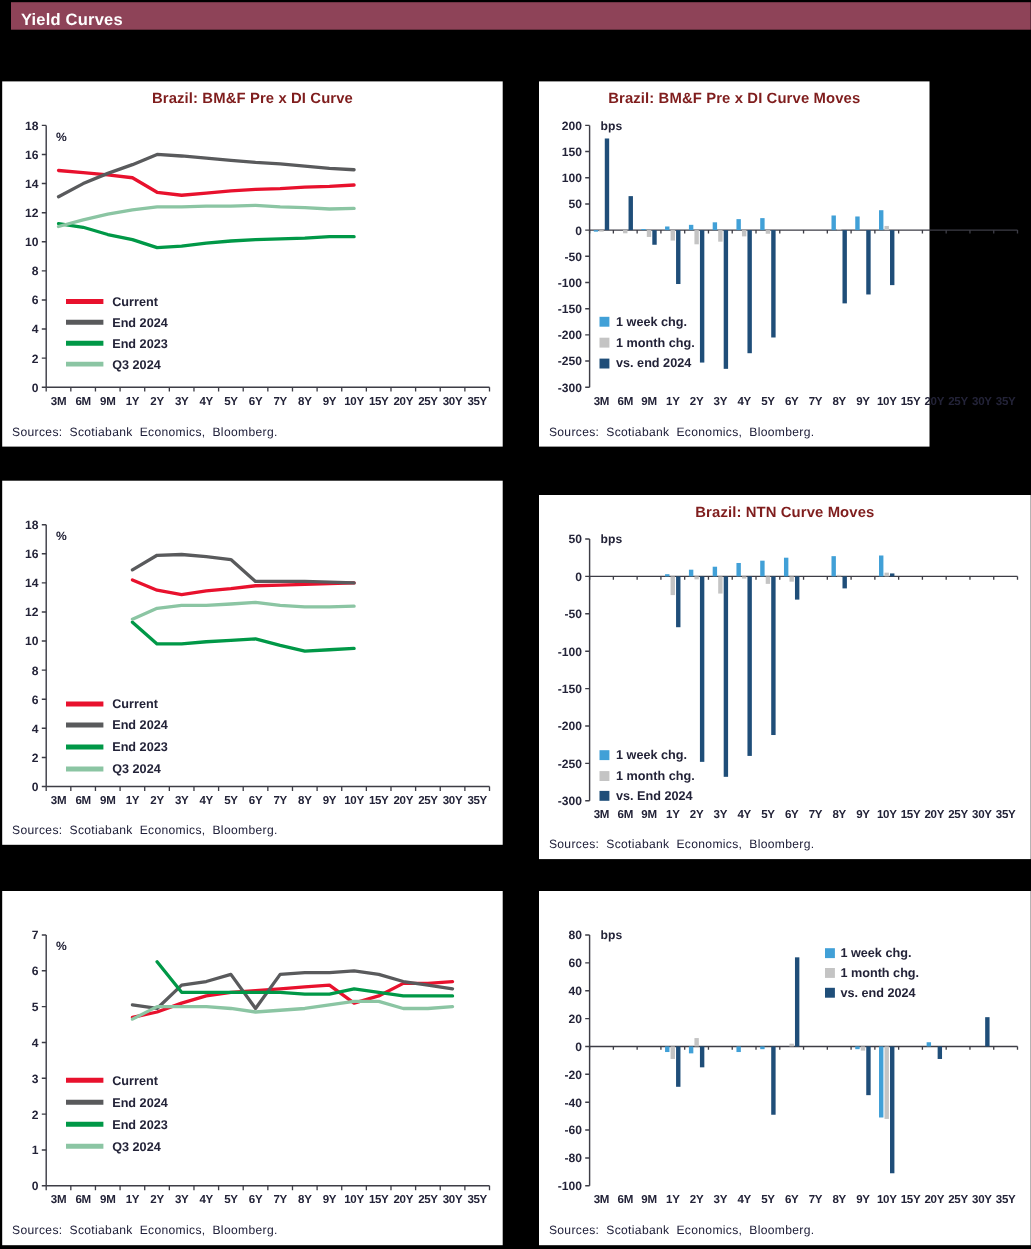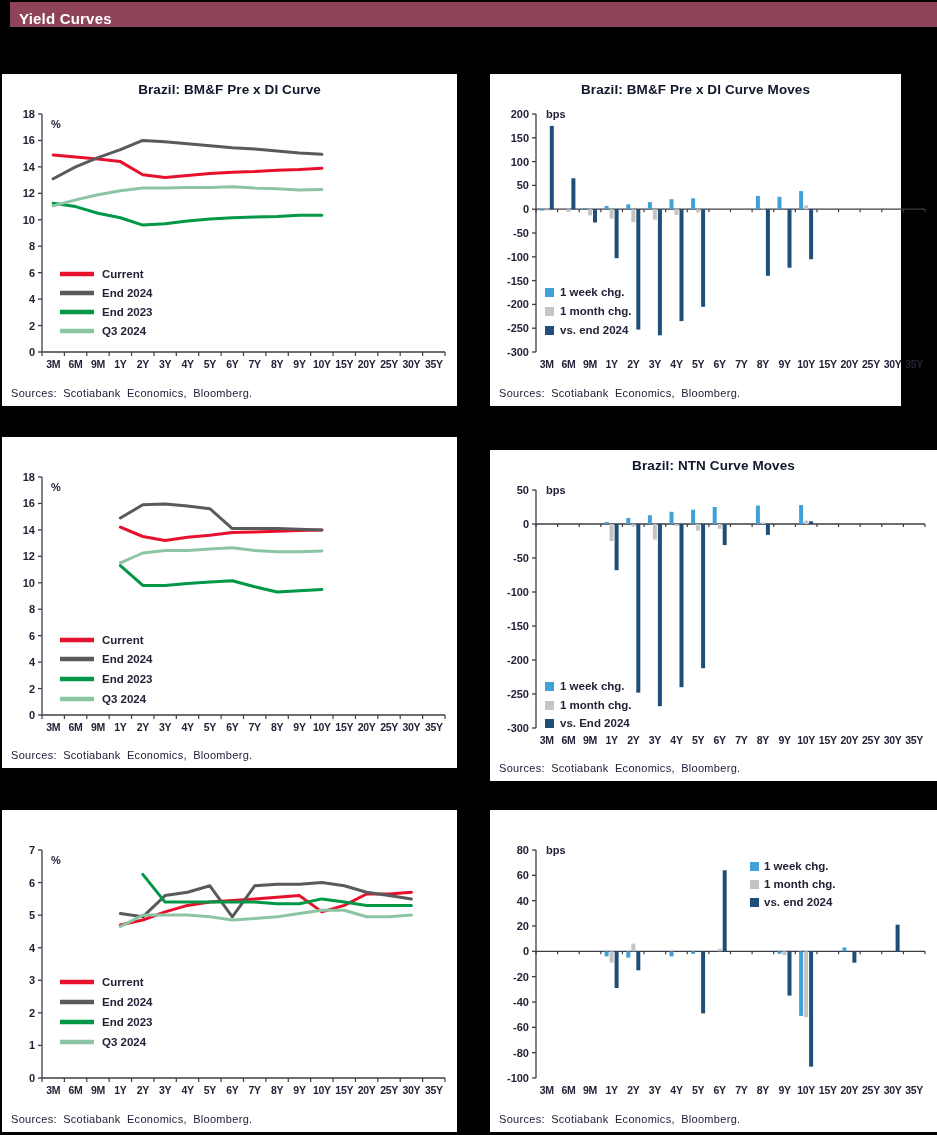--- a/index.html
+++ b/index.html
@@ -8,21 +8,21 @@
     font-family:"Liberation Sans",sans-serif;overflow:hidden;
   }
   .titlebar{
     position:absolute;left:10px;top:2px;right:0;height:25px;
     background:#8e4358;color:#fff;display:flex;align-items:flex-end;
   }
   .titlebar span{font-size:15px;font-weight:700;padding-left:9px;letter-spacing:.2px;}
   .panel{position:absolute;background:#fff;}
   .ctitle{
     position:absolute;top:8px;left:0;right:0;text-align:center;
-    font-size:13.5px;font-weight:700;color:#0f172a;letter-spacing:.1px;
+    font-size:13.5px;font-weight:700;color:#7f1d1d;letter-spacing:.1px;
   }
   .chart{position:absolute;left:0;top:26px;display:block;}
   .sources{
     position:absolute;left:9px;bottom:7px;font-size:11px;color:#20203a;
     letter-spacing:.3px;word-spacing:3px;
   }
   svg text{font-family:"Liberation Sans",sans-serif;}
 </style>
 </head>
 <body>
@@ -103,21 +103,21 @@
       <line x1="58" y1="193" x2="92" y2="193" stroke="#595a5c" stroke-width="4.5"></line>
       <text x="100" y="197" font-size="11.5" fill="#232338" text-anchor="start" font-weight="600">End 2024</text>
       <line x1="58" y1="212" x2="92" y2="212" stroke="#009847" stroke-width="4.5"></line>
       <text x="100" y="216" font-size="11.5" fill="#232338" text-anchor="start" font-weight="600">End 2023</text>
       <line x1="58" y1="231" x2="92" y2="231" stroke="#8bc5a3" stroke-width="4.5"></line>
       <text x="100" y="235" font-size="11.5" fill="#232338" text-anchor="start" font-weight="600">Q3 2024</text>
     </svg>
   <div class="sources">Sources: Scotiabank Economics, Bloomberg.</div>
 </div>
 
-<div class="panel" style="left:490px;top:74px;width:411px;height:332px">
+<div class="panel" style="left:490px;top:74px;width:355px;height:332px">
   <div class="ctitle">Brazil: BM&amp;F Pre x DI Curve Moves</div>
   <svg class="chart" width="447" height="272">
       <line x1="46" y1="14" x2="46" y2="252" stroke="#3d3d46" stroke-width="1.3"></line>
       <line x1="42" y1="252" x2="46" y2="252" stroke="#3d3d46" stroke-width="1.3"></line>
       <text x="39" y="256" font-size="11" fill="#232338" text-anchor="end" font-weight="600">-300</text>
       <line x1="42" y1="228.20000000000002" x2="46" y2="228.20000000000002" stroke="#3d3d46" stroke-width="1.3"></line>
       <text x="39" y="232.20000000000002" font-size="11" fill="#232338" text-anchor="end" font-weight="600">-250</text>
       <line x1="42" y1="204.4" x2="46" y2="204.4" stroke="#3d3d46" stroke-width="1.3"></line>
       <text x="39" y="208.4" font-size="11" fill="#232338" text-anchor="end" font-weight="600">-200</text>
       <line x1="42" y1="180.6" x2="46" y2="180.6" stroke="#3d3d46" stroke-width="1.3"></line>

